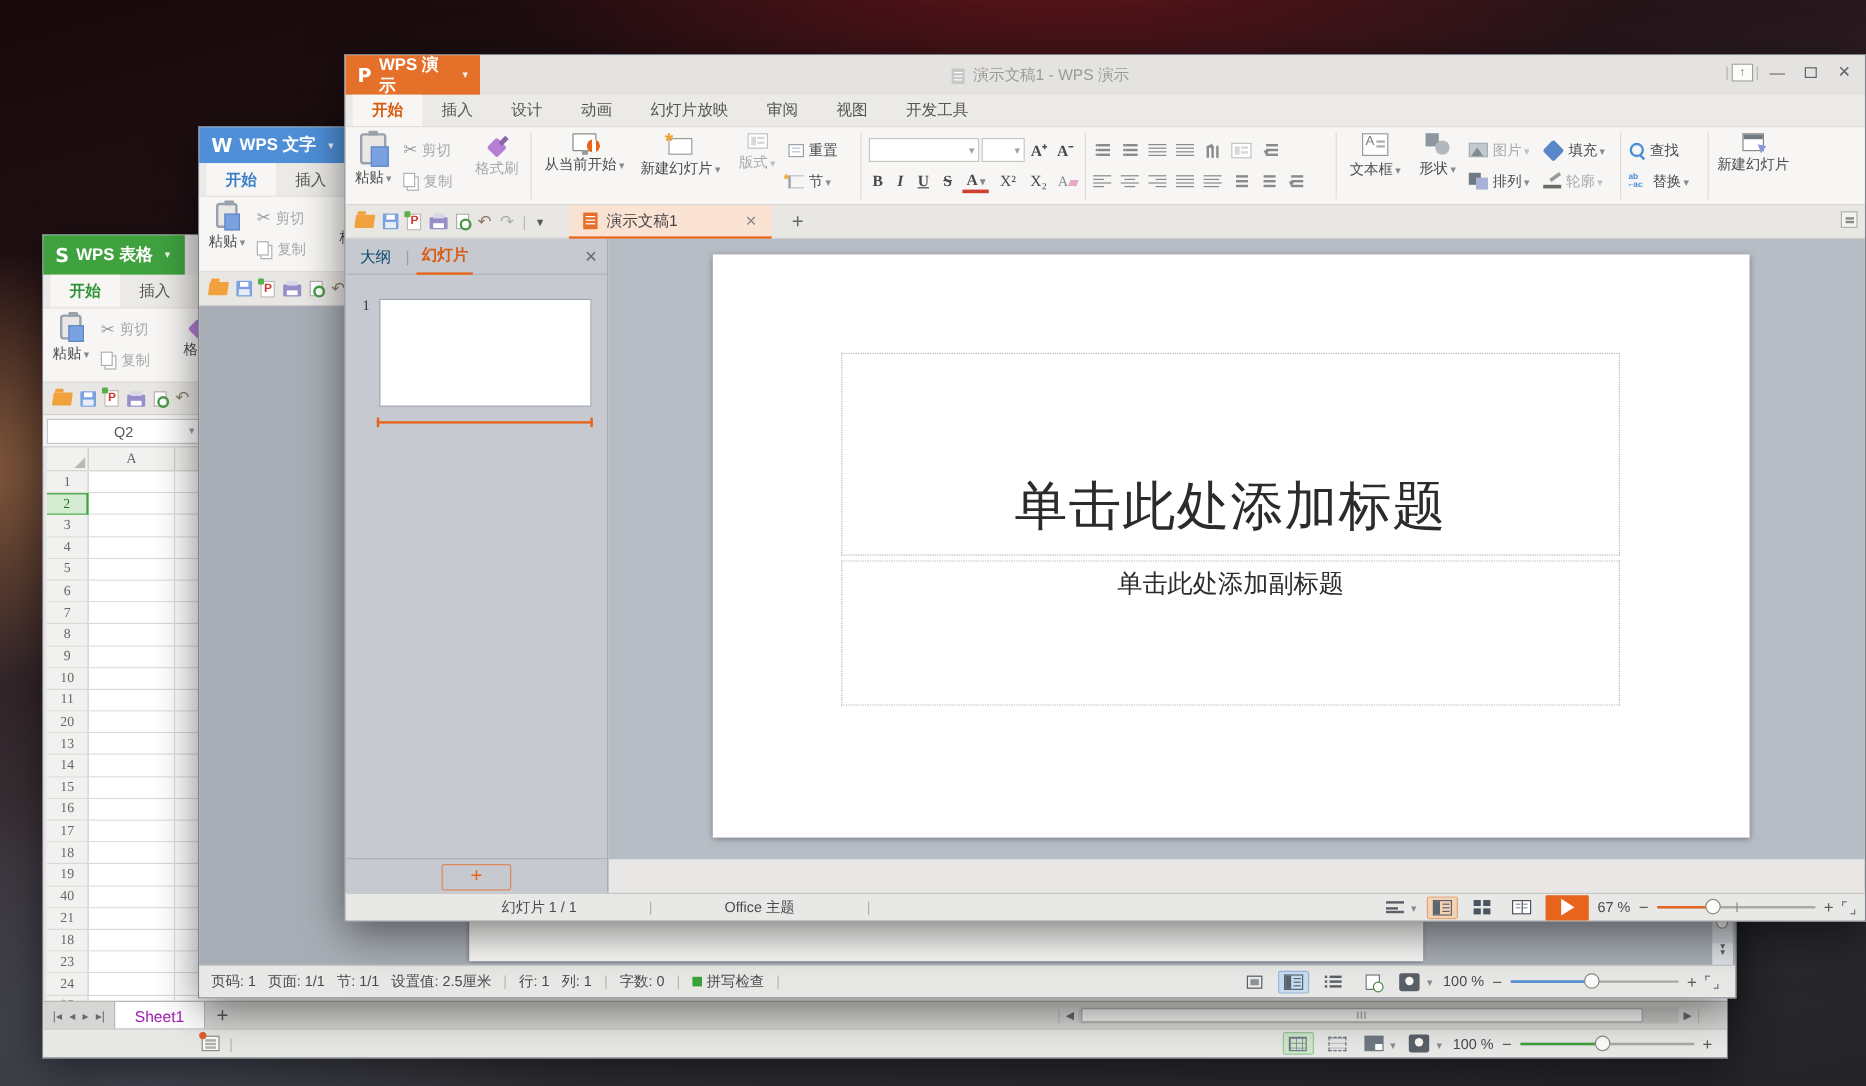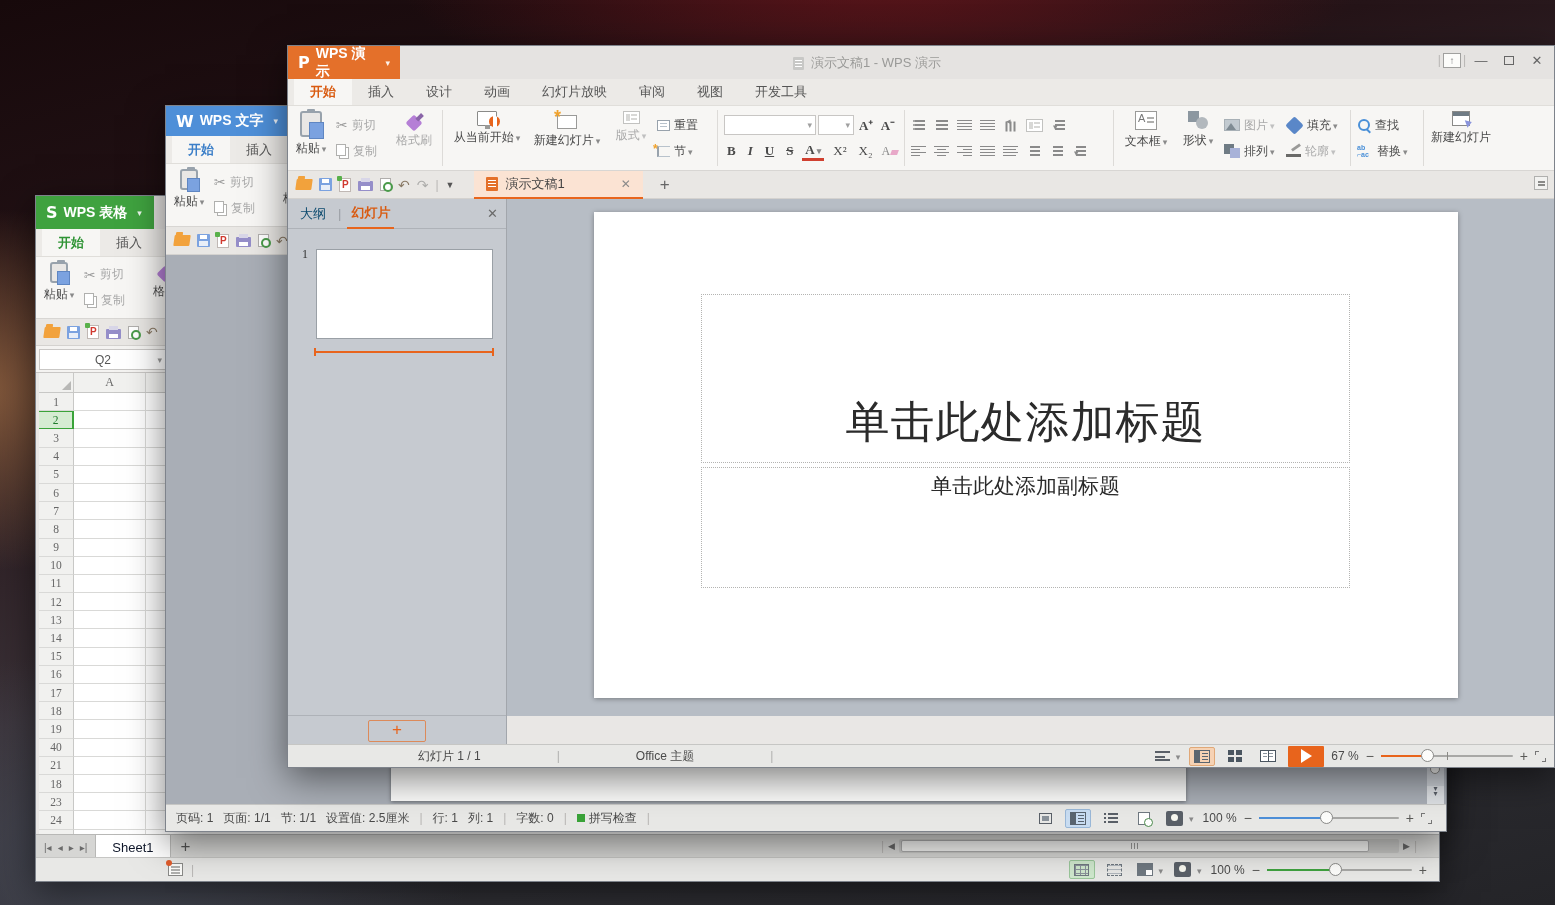--- a/index.html
+++ b/index.html
@@ -171,21 +171,21 @@
 .colhdr { width:72px; border-right:1px solid #d0d0ce; display:flex; align-items:center; justify-content:center; font-size:12px; color:#666; font-family:"Liberation Serif",serif; }
 .colhdr.rest { flex:1; border-right:none; }
 #sheetgrid { position:absolute; top:197px; left:3px; right:0; height:441px; background:#fff; overflow:hidden; }
 .srow { display:flex; height:18.2px; }
 .srow .rh { width:35px; background:#f1f1ef; border-right:1px solid #c8c8c6; border-bottom:1px solid #d9d9d7; font-size:11.5px; color:#666; display:flex; align-items:center; justify-content:center; font-family:"Liberation Serif",serif; }
 .srow .rh.sel { background:#d5ecd2; color:#1f7a2c; border-top:1px solid #3aa339; border-bottom:1px solid #3aa339; border-right:2px solid #3aa339; }
 .srow .cell { width:72px; border-right:1px solid #d9d9d7; border-bottom:1px solid #d9d9d7; background:#fff; }
 .srow .cell.rest { flex:1; border-right:none; }
 .sheettabs { position:absolute; left:0; right:0; top:638px; height:25px; background:#d6d6d4; border-top:1px solid #b8b8b6; display:flex; align-items:center; font-size:12px; }
 .shnav { display:flex; align-items:center; gap:6px; padding:0 8px; color:#6a6a6a; font-size:10px; }
-.sheettab { background:#fff; color:#0f172a; padding:2px 16px; height:25px; display:flex; align-items:center; border-left:1px solid #b8b8b6; border-right:1px solid #b8b8b6; font-size:13px; }
+.sheettab { background:#fff; color:#a21caf; padding:2px 16px; height:25px; display:flex; align-items:center; border-left:1px solid #b8b8b6; border-right:1px solid #b8b8b6; font-size:13px; }
 .addsheet { font-size:17px; color:#555; padding:0 10px; }
 .hscroll { position:absolute; right:22px; top:641px; height:18px; display:flex; align-items:center; gap:4px; color:#666; font-size:9px; }
 .hs-track { width:500px; height:14px; background:#c6c6c4; border-radius:2px; position:relative; }
 .hs-thumb { position:absolute; left:2px; top:1px; right:30px; bottom:1px; background:#f4f4f2; border:1px solid #aaa; border-radius:2px; display:flex; align-items:center; justify-content:center; gap:2px; }
 .hs-thumb i { width:1px; height:6px; background:#9a9a98; }
 #sheetwin .statusbar { height:24px; }
 
 
 #writerwin { left:165px; top:105px; width:1282px; height:727px; z-index:20; }
 #writerwin .titlebar { height:30px; }
@@ -230,21 +230,21 @@
 .insline::before { left:0; } .insline::after { right:0; }
 .lpanel-bottom { position:absolute; left:0; right:0; bottom:0; height:31px; border-top:1px solid #aeb2b8; display:flex; align-items:center; justify-content:center; }
 .addslide { width:58px; height:22px; border:1px solid #dc8a5a; border-radius:2px; color:#e8641c; font-size:17px; line-height:18px; text-align:center; background:transparent; }
 .canvas { position:absolute; left:219px; right:0; top:0; height:517px; background:#b7bdc5; overflow:hidden; }
 .slide { position:absolute; left:87px; top:13px; width:864px; height:486px; background:#fff; box-shadow:0 1px 5px rgba(0,0,0,.35); }
 .ph { position:absolute; left:107px; width:649px; border:1px dotted #b4b4b2; display:flex; justify-content:center; font-family:"Liberation Serif","DejaVu Serif",serif; color:#2b2b2b; }
 .ph-title { top:82px; height:169px; align-items:flex-end; padding-bottom:10px; font-size:44px; letter-spacing:1px; }
 .ph-sub { top:255px; height:121px; align-items:flex-start; padding-top:4px; font-size:21px; }
 .notesbar { position:absolute; left:219px; right:0; top:517px; height:30px; background:#c6cad0; border-left:1px solid #a2a6ac; display:flex; align-items:center; padding-left:10px; font-size:13px; color:#4a4a4a; }
 #preswin .statusbar { height:23px; }
-.ps-left { position:absolute; left:130px; display:flex; gap:16px; align-items:center; }
+.ps-left { position:absolute; left:130px; display:flex; gap:0; align-items:center; }
 .ps-sep { color:#b0b0ae; padding:0 60px; }
 .ps-right { position:absolute; right:8px; display:flex; align-items:center; gap:7px; }
 .viewbtn { width:26px; height:19px; display:flex; align-items:center; justify-content:center; border-radius:2px; }
 .viewbtn.active-peach { background:#f6d2b4; border:1px solid #e0a878; }
 .viewbtn.active-blue { background:#c9ddf2; border:1px solid #9ab8d8; }
 .viewbtn.active-green { background:#cfe8cd; border:1px solid #9ac69a; }
 .playbtn { width:36px; height:21px; background:#e8641c; display:flex; align-items:center; justify-content:center; border-radius:1px; }
 .ribcollapse { position:absolute; right:6px; top:130px; width:14px; height:14px; border:1px solid #b0b0ae; background:#f2f2f0; }
 .ribcollapse::after { content:""; display:block; margin:4px auto; width:7px; height:1.5px; background:#8a8a88; box-shadow:0 3px 0 #8a8a88; }
 </style>
@@ -352,21 +352,21 @@
         <div class="rh">10</div>
         <div class="cell"></div>
         <div class="cell rest"></div>
       </div>
       <div class="srow">
         <div class="rh">11</div>
         <div class="cell"></div>
         <div class="cell rest"></div>
       </div>
       <div class="srow">
-        <div class="rh">12</div>
+        <div class="rh">20</div>
         <div class="cell"></div>
         <div class="cell rest"></div>
       </div>
       <div class="srow">
         <div class="rh">13</div>
         <div class="cell"></div>
         <div class="cell rest"></div>
       </div>
       <div class="srow">
         <div class="rh">14</div>

